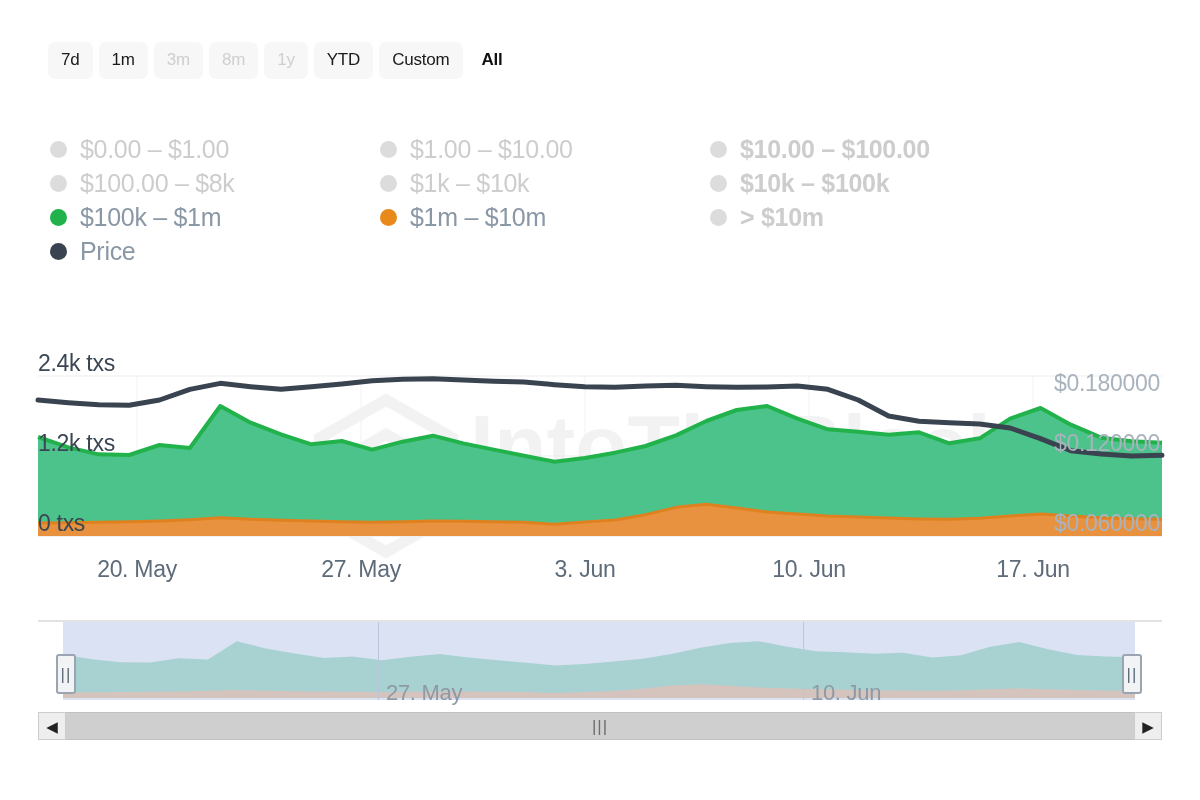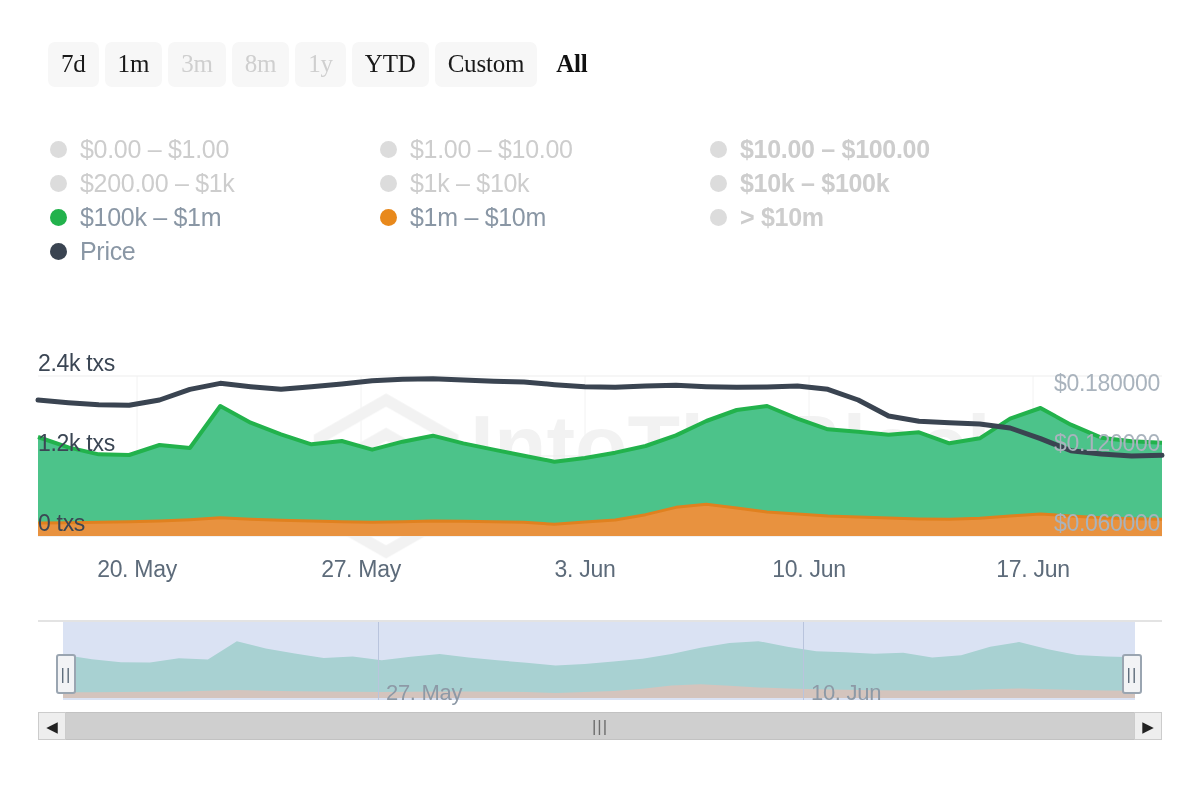--- a/index.html
+++ b/index.html
@@ -13,22 +13,22 @@
 
   
   #range-selector{
     position:absolute;left:48px;top:42px;
     display:flex;align-items:center;gap:6px;
   }
   .range-btn{
     background:#f7f7f7;
     border:none;border-radius:7px;
     padding:9px 13px 11px 13px;
-    font-family:Liberation Serif, serif;
-    font-size:25px;line-height:1;
+    font-family:Liberation Sans, sans-serif;
+    font-size:17px;line-height:1;
     color:#1a1a1a;
     cursor:pointer;
     letter-spacing:-0.2px;
   }
   .range-btn.disabled{color:#cfcfcf;cursor:default;}
   .range-btn.selected{background:transparent;font-weight:bold;color:#111111;}
 
   
   #legend{
     position:absolute;left:50px;top:132px;
@@ -171,21 +171,21 @@
       <span class="legend-label">$1.00 – $10.00</span>
     </div>
     <div class="legend-item col2 off">
       <span class="legend-dot"></span>
       <span class="legend-label">$10.00 – $100.00</span>
     </div>
   </div>
   <div class="legend-row">
     <div class="legend-item col0 off">
       <span class="legend-dot"></span>
-      <span class="legend-label">$200.00 – $1k</span>
+      <span class="legend-label">$100.00 – $8k</span>
     </div>
     <div class="legend-item col1 off">
       <span class="legend-dot"></span>
       <span class="legend-label">$1k – $10k</span>
     </div>
     <div class="legend-item col2 off">
       <span class="legend-dot"></span>
       <span class="legend-label">$10k – $100k</span>
     </div>
   </div>

